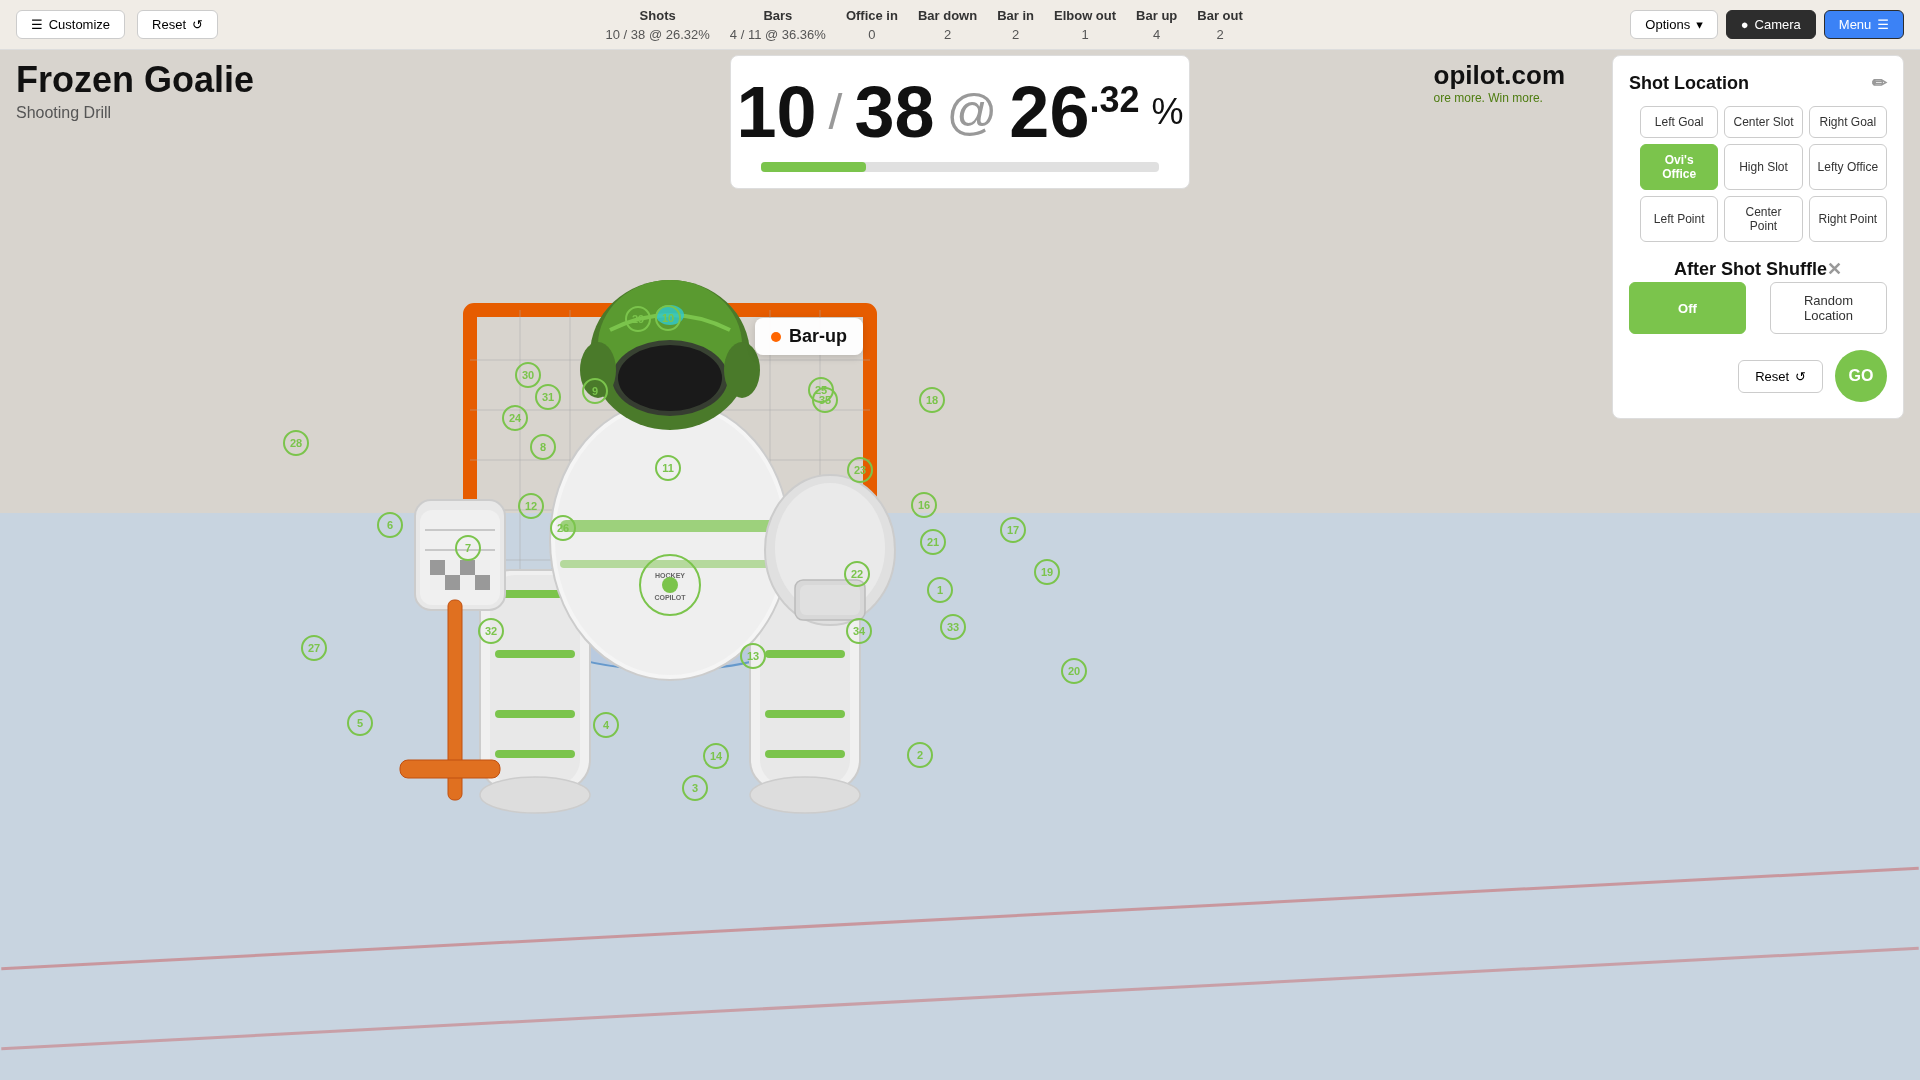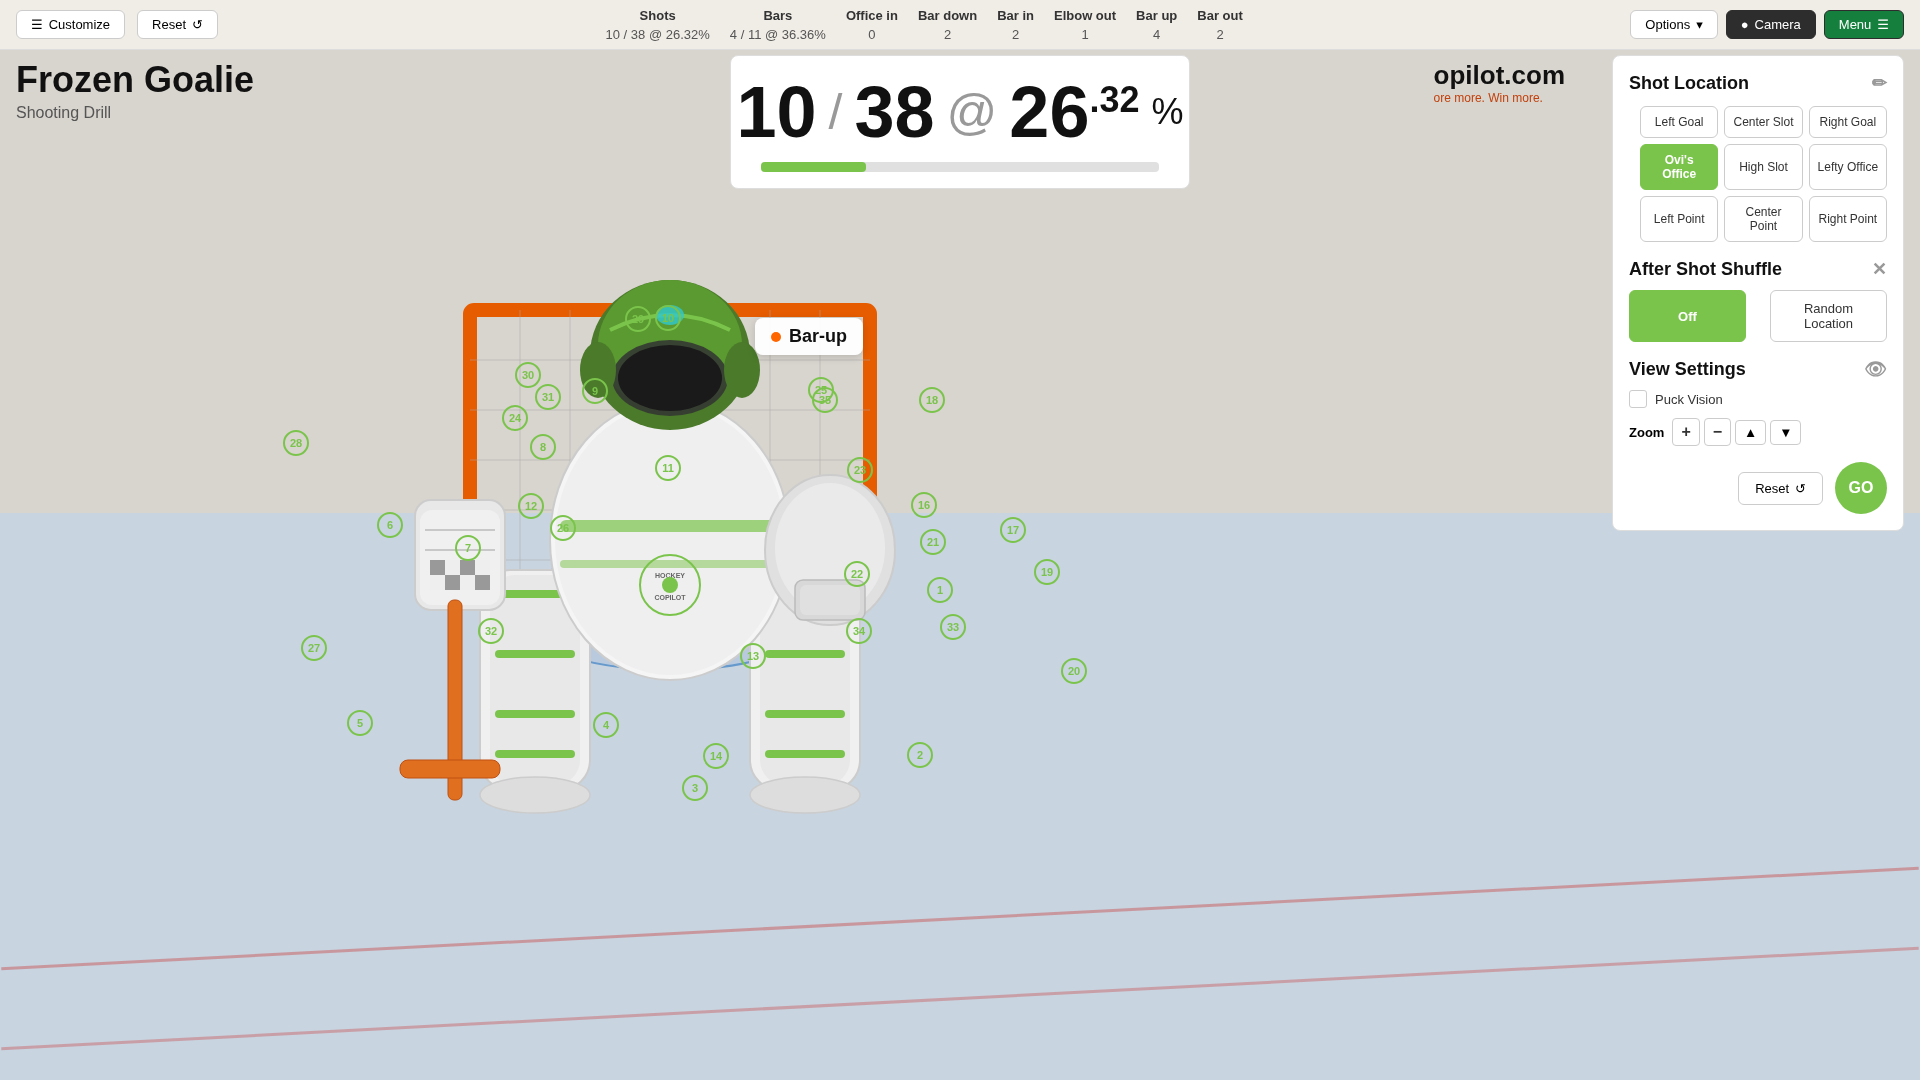--- a/index.html
+++ b/index.html
@@ -22,21 +22,21 @@
       display: flex; align-items: center; gap: 20px; flex: 1; justify-content: center;
       font-size: 13px; color: #333;
     }
     .stat-item { display: flex; align-items: center; gap: 4px; flex-direction: column; }
     .stat-label { font-weight: 600; }
     .stat-value { color: #555; }
 
     .top-right { display: flex; align-items: center; gap: 8px; margin-left: auto; }
     .btn-options { background: #fff; }
     .btn-camera { background: #2d2d2d; color: #fff; border-color: #2d2d2d; }
-    .btn-menu { background: #15803d; color: #fff; border-color: #2d2d2d; }
+    .btn-menu { background: #3b82f6; color: #fff; border-color: #2d2d2d; }
 
     
     .left-panel {
       position: absolute; top: 60px; left: 16px;
     }
     .app-title { font-size: 36px; font-weight: 900; color: #111; line-height: 1.1; }
     .app-subtitle { font-size: 16px; color: #555; margin-top: 4px; }
 
     
     .score-card {
@@ -67,22 +67,22 @@
       display: flex; justify-content: space-between; align-items: center;
     }
     .grid-3 { display: grid; grid-template-columns: 1fr 1fr 1fr; gap: 6px; margin-bottom: 6px; padding-left: 11px; }
     .location-btn {
       border: 1px solid #ccc; border-radius: 6px; padding: 8px 6px;
       background: #fff; cursor: pointer; font-size: 12px; text-align: center; color: #333;
     }
     .location-btn.active { background: #7bc44c; border-color: #7bc44c; color: #fff; font-weight: 600; }
 
     .shuffle-title {
-      font-size: 18px; font-weight: 700; color: #111; margin-bottom: 10px;
-      display: flex; justify-content: space-between; align-items: center;
+      font-size: 18px; font-weight: 700; color: #111; margin-bottom: 2px;
+      display: flex; justify-content: center; align-items: center;
     }
     .shuffle-options { display: flex; gap: 24px; }
     .shuffle-btn {
       flex: 1; padding: 10px; border: 1px solid #ccc; border-radius: 6px;
       background: #fff; cursor: pointer; font-size: 13px; text-align: center; color: #333;
     }
     .shuffle-btn.active { background: #7bc44c; border-color: #7bc44c; color: #fff; font-weight: 600; }
 
     .view-title {
       font-size: 18px; font-weight: 700; color: #111; margin-bottom: 10px;
@@ -401,43 +401,26 @@
     <div class="shuffle-title">
       <span>After Shot Shuffle</span>
       <span style="cursor:pointer; color:#999">✕</span>
     </div>
     <div class="shuffle-options">
       <button class="shuffle-btn active">Off</button>
       <button class="shuffle-btn">Random Location</button>
     </div>
   </div>
 
-  <div class="panel-section">
-    <div class="view-title">
-      <span>View Settings</span>
-      <span style="color:#999">👁</span>
-    </div>
-    <div class="checkbox-wrap">
-      <div class="checkbox-box"></div>
-      <span class="puck-vision-label">Puck Vision</span>
-    </div>
-    <div class="zoom-controls">
-      <span class="zoom-label">Zoom</span>
-      <button class="zoom-btn">+</button>
-      <button class="zoom-btn">−</button>
-      <button class="zoom-arrow">▲</button>
-      <button class="zoom-arrow">▼</button>
-    </div>
-  </div>
 
   <div class="action-row">
     <button class="reset-btn">
       <span>Reset</span>
       <span>↺</span>
     </button>
     <button class="go-btn">GO</button>
   </div>
 </div>
 
 <div style="position:absolute; top:60px; right:355px; z-index:5;">
   <div style="font-size:26px; font-weight:900; color:#111;">opilot.com</div>
-  <div style="font-size:12px; color:#c2410c;">ore more. Win more.</div>
+  <div style="font-size:12px; color:#4d7c0f;">ore more. Win more.</div>
 </div>
 
 </body></html>

